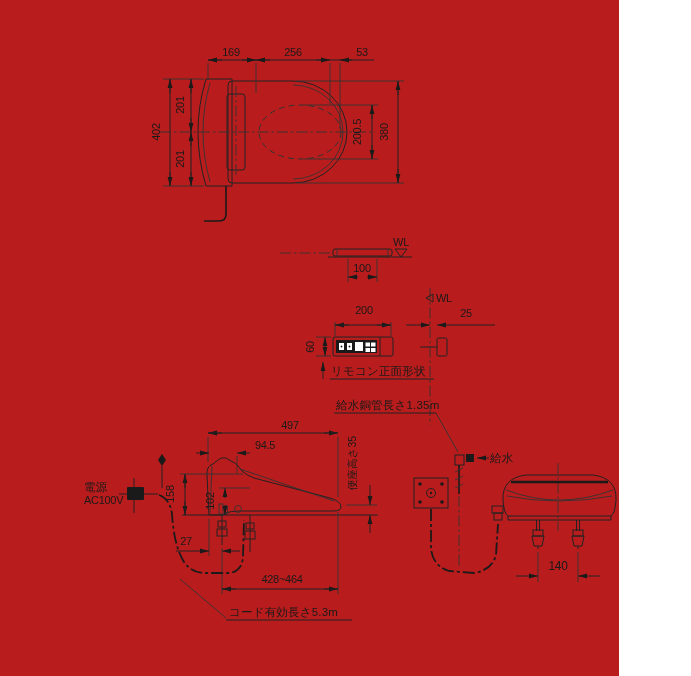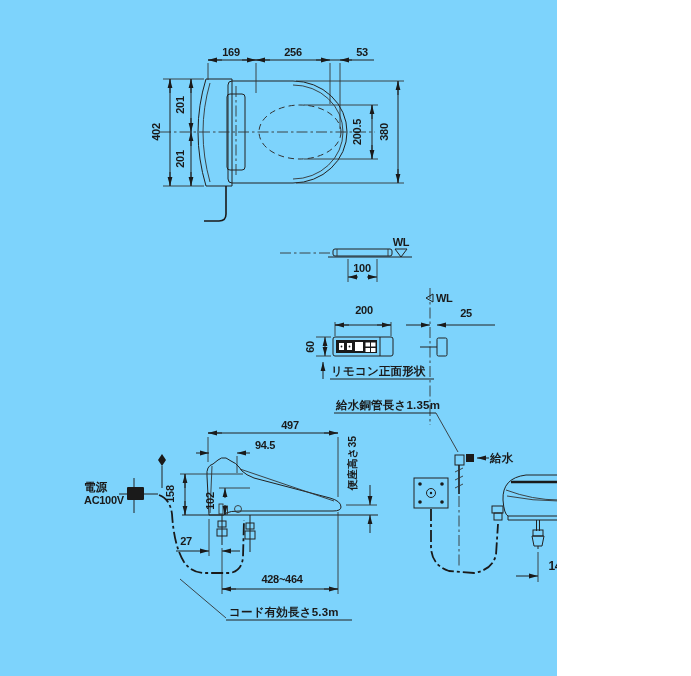--- a/index.html
+++ b/index.html
@@ -1,16 +1,16 @@
 <!DOCTYPE html>
 <html><head>
 <meta charset="utf-8">
 <style>
   html,body{margin:0;padding:0;background:#ffffff;}
-  .stage{width:557px;height:676px;position:relative;background:#7dd3fc;overflow:hidden;font-weight:bold;}
+  .stage{width:619px;height:676px;position:relative;background:#b91c1c;overflow:hidden;}
   svg text{font-family:"Liberation Sans","DejaVu Sans",sans-serif;fill:#1a1a1a;}
   .d{font-size:11px;letter-spacing:-0.3px;}
   .dbig{font-size:12px;letter-spacing:-0.3px;}
   .jp{font-size:11.5px;letter-spacing:0.2px;}
   .jps{font-size:10.5px;letter-spacing:0.1px;}
   .ln{stroke:#222;stroke-width:1;fill:none;}
   .thin{stroke:#333;stroke-width:0.9;fill:none;}
   .thick{stroke:#1a1a1a;stroke-width:1.6;fill:none;}
   .chain{stroke:#333;stroke-width:0.9;fill:none;stroke-dasharray:11 3 2.5 3;}
   .dash{stroke:#333;stroke-width:1;fill:none;stroke-dasharray:6 4;}

